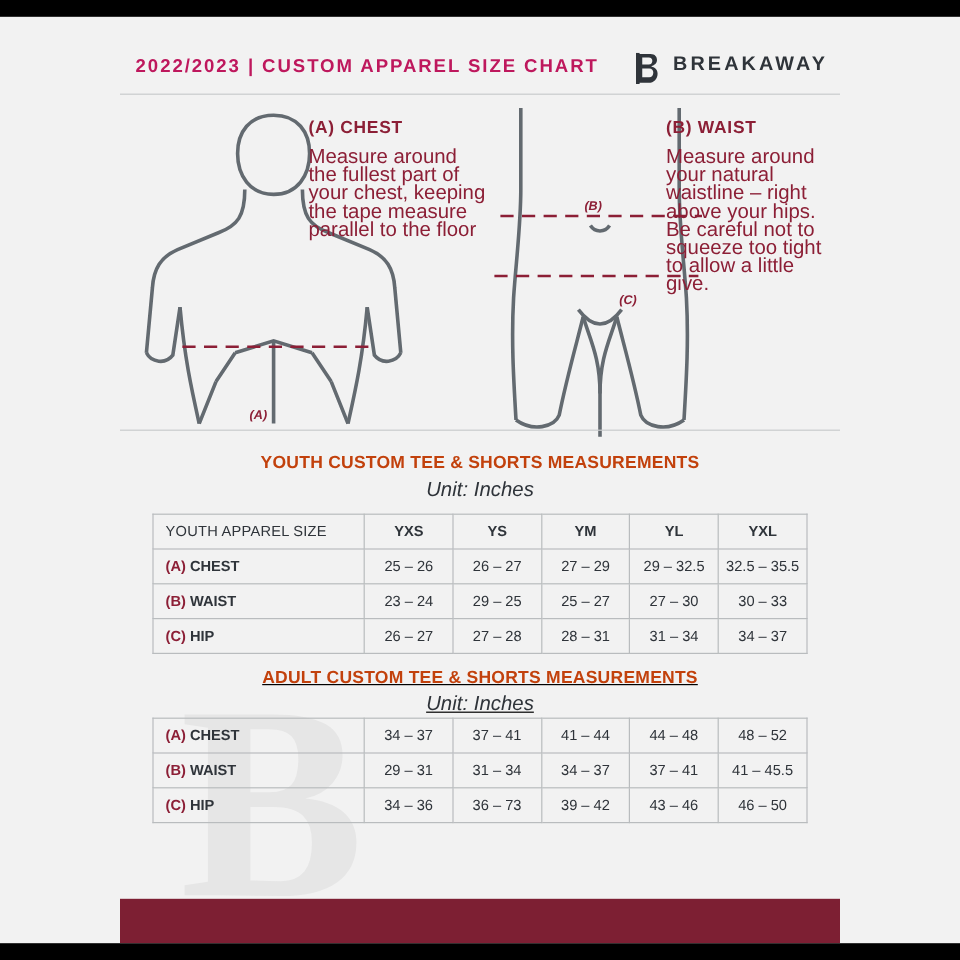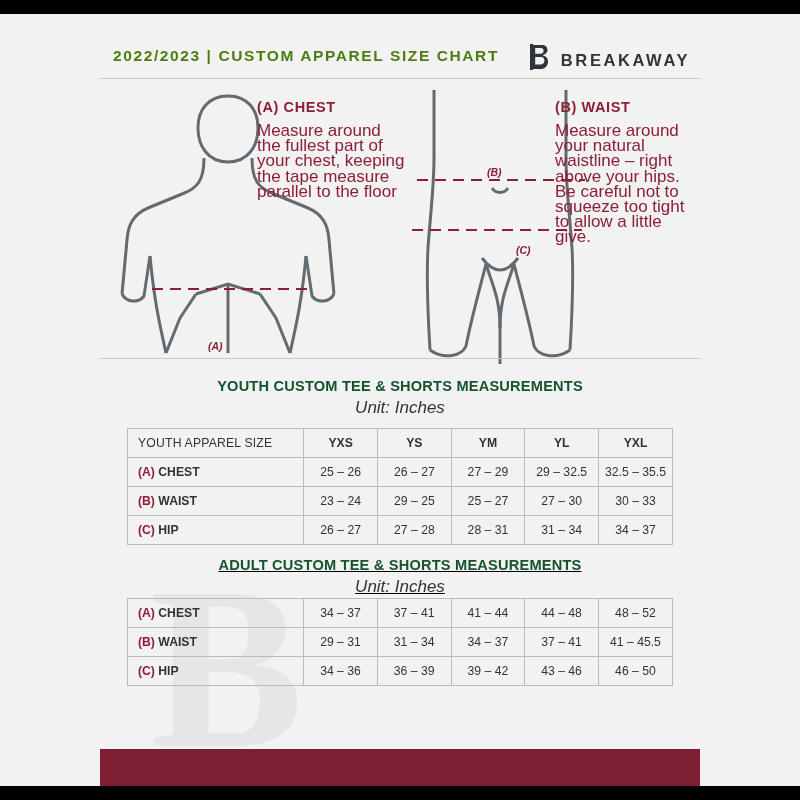--- a/index.html
+++ b/index.html
@@ -18,26 +18,26 @@
     font-size:230px;font-weight:bold;color:#e6e6e6;
     line-height:230px;letter-spacing:-10px;
     user-select:none;
   }
   
   .header{
     position:absolute;left:0;top:0;width:800px;height:64px;
   }
   .header-title{
     position:absolute;left:113px;top:33px;
-    font-size:15.5px;font-weight:bold;color:#4d7c0f;
+    font-size:15.5px;font-weight:bold;color:#be185d;
     letter-spacing:1.6px;
   }
   .brand{
     position:absolute;right:110px;top:30px;
-    display:flex;align-items:flex-end;gap:12px;
+    display:flex;align-items:flex-start;gap:12px;
   }
   .brand-mark{
     width:19px;height:26px;position:relative;
   }
   .brand-name{
     font-size:16.5px;font-weight:bold;color:#2f343a;letter-spacing:2.6px;
   }
   .hr{
     position:absolute;left:100px;width:600px;height:1px;background:#c9cbcd;
   }
@@ -48,21 +48,21 @@
   }
   .note-body{
     font-size:17px;color:#8c1f36;line-height:15.2px;
   }
   .callout{
     position:absolute;font-size:10.5px;font-weight:bold;color:#8c1f36;
     font-style:italic;
   }
   
   .sect-title{
-    text-align:center;font-size:14.6px;font-weight:bold;color:#14532d;
+    text-align:center;font-size:14.6px;font-weight:bold;color:#c2410c;
     letter-spacing:.2px;
   }
   .sect-sub{
     text-align:center;font-size:17px;font-style:italic;color:#2f343a;
     margin-top:4px;
   }
   table{
     border-collapse:collapse;position:absolute;left:127px;width:546px;
     font-size:12.2px;color:#2f343a;
   }
@@ -241,21 +241,21 @@
         <td class="val">34 – 37</td>
         <td class="val">37 – 41</td>
         <td class="val">41 – 45.5</td>
       </tr>
       <tr>
         <td class="lbl">
           <span class="tag">(C)</span>
           <span>HIP</span>
         </td>
         <td class="val">34 – 36</td>
-        <td class="val">36 – 39</td>
+        <td class="val">36 – 73</td>
         <td class="val">39 – 42</td>
         <td class="val">43 – 46</td>
         <td class="val">46 – 50</td>
       </tr>
     </tbody>
   </table>
 
   <div class="footerbar"></div>
 </div>
 

